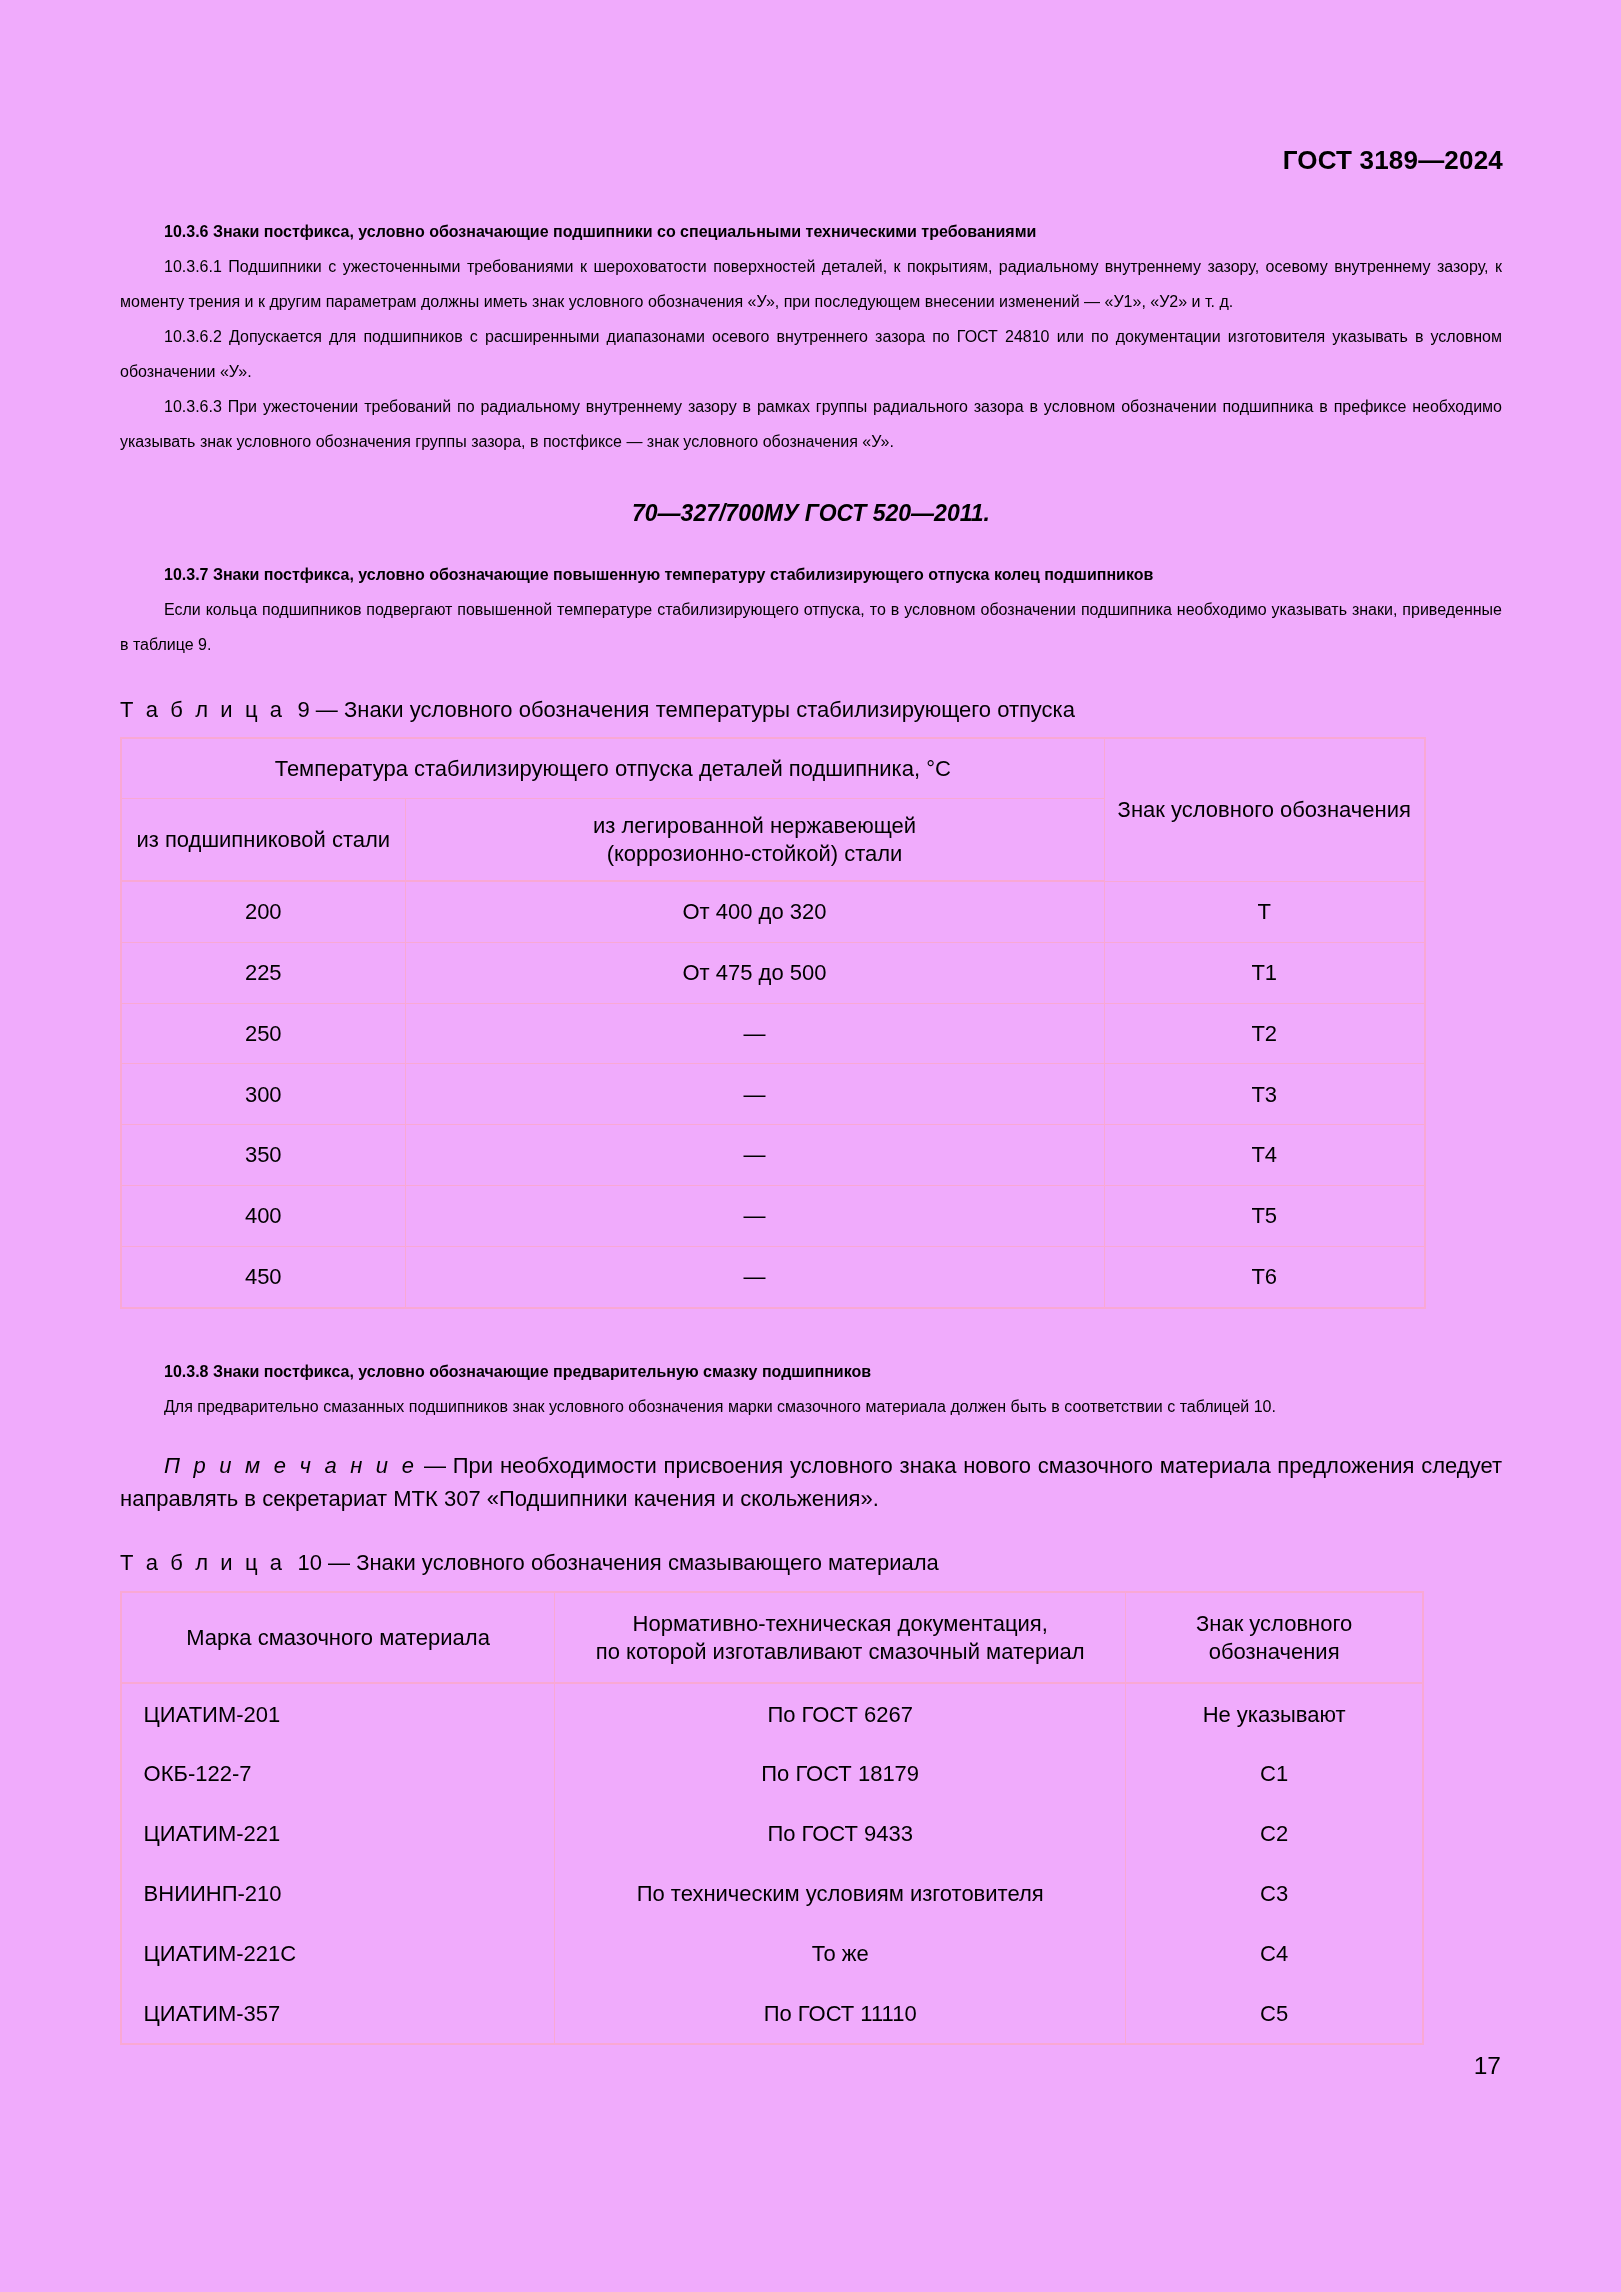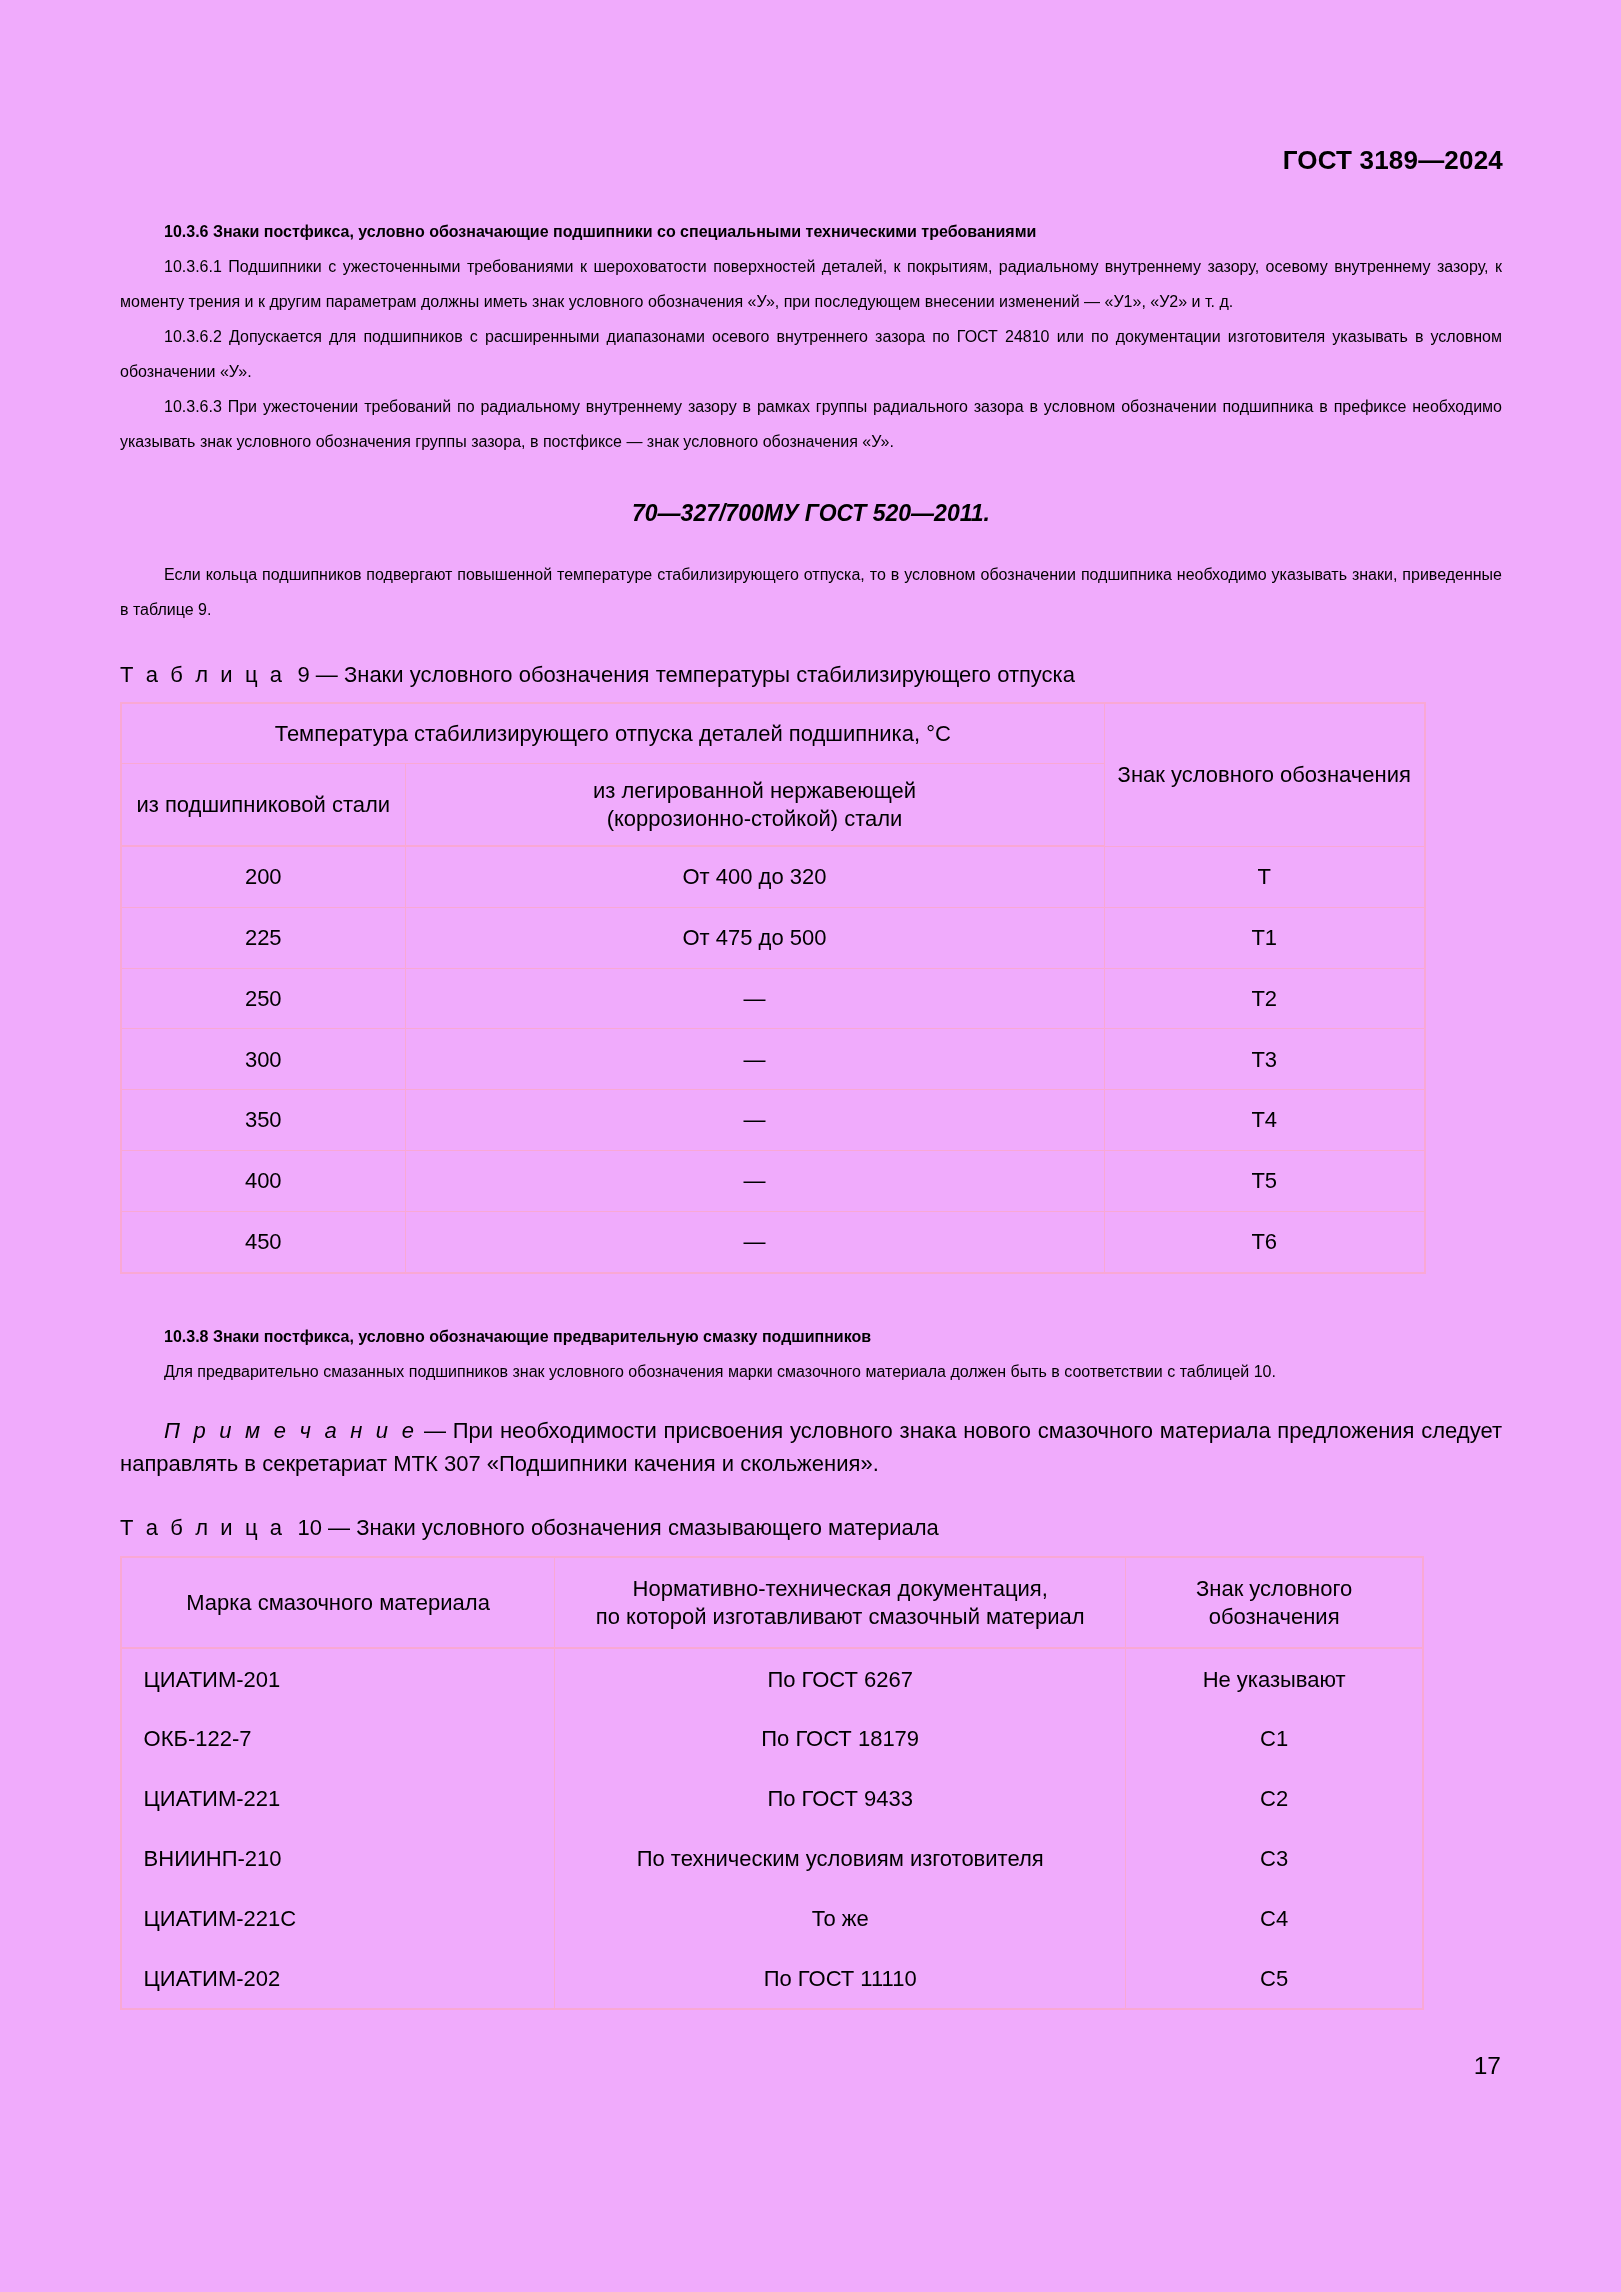--- a/index.html
+++ b/index.html
@@ -171,20 +171,21 @@
 
     <p class="indent">10.3.6.3 При ужесточении требований по радиальному внутреннему зазору в рамках группы радиального зазора в условном обозначении подшипника в префиксе необходимо указывать знак условного обозначения группы зазора, в постфиксе — знак условного обозначения «У».</p>
 
     <div class="gap-m"></div>
 
 
     <p class="example-code">70—327/700МУ ГОСТ 520—2011.</p>
 
     <div class="gap-m"></div>
 
+    <p class="indent bold">10.3.7 Знаки постфикса, условно обозначающие повышенную температуру стабилизирующего отпуска колец подшипников</p>
 
     <p class="indent">Если кольца подшипников подвергают повышенной температуре стабилизирующего отпуска, то в условном обозначении подшипника необходимо указывать знаки, приведенные в таблице 9.</p>
 
     <div class="gap-l"></div>
 
     <p class="table-caption">
       <span class="tcap-word">Т а б л и ц а</span><span>&nbsp;&nbsp;</span><span>9</span><span>&nbsp;</span><span>— Знаки условного обозначения температуры стабилизирующего отпуска</span>
     </p>
 
     <table class="gost" id="table9">
@@ -300,21 +301,21 @@
           <td class="row10 left-cell lft nb">ВНИИНП-210</td>
           <td class="row10 nb">По техническим условиям изготовителя</td>
           <td class="row10 rgt nb">С3</td>
         </tr>
         <tr>
           <td class="row10 left-cell lft nb">ЦИАТИМ-221С</td>
           <td class="row10 nb">То же</td>
           <td class="row10 rgt nb">С4</td>
         </tr>
         <tr>
-          <td class="row10 left-cell lft nb-top outer-bottom">ЦИАТИМ-202</td>
+          <td class="row10 left-cell lft nb-top outer-bottom">ЦИАТИМ-357</td>
           <td class="row10 nb-top outer-bottom">По ГОСТ 11110</td>
           <td class="row10 rgt nb-top outer-bottom">С5</td>
         </tr>
       </tbody>
     </table>
 
   </div>
 
   <div class="page-number">17</div>
 

